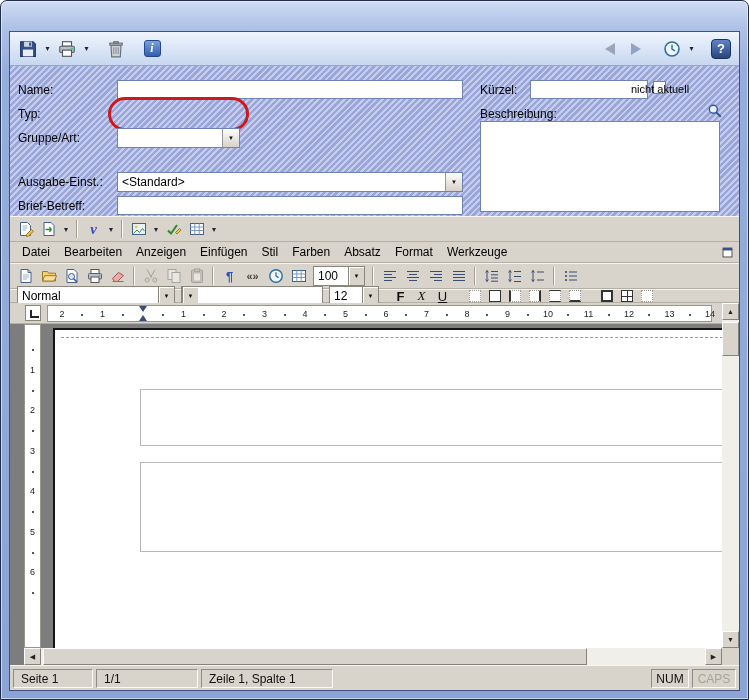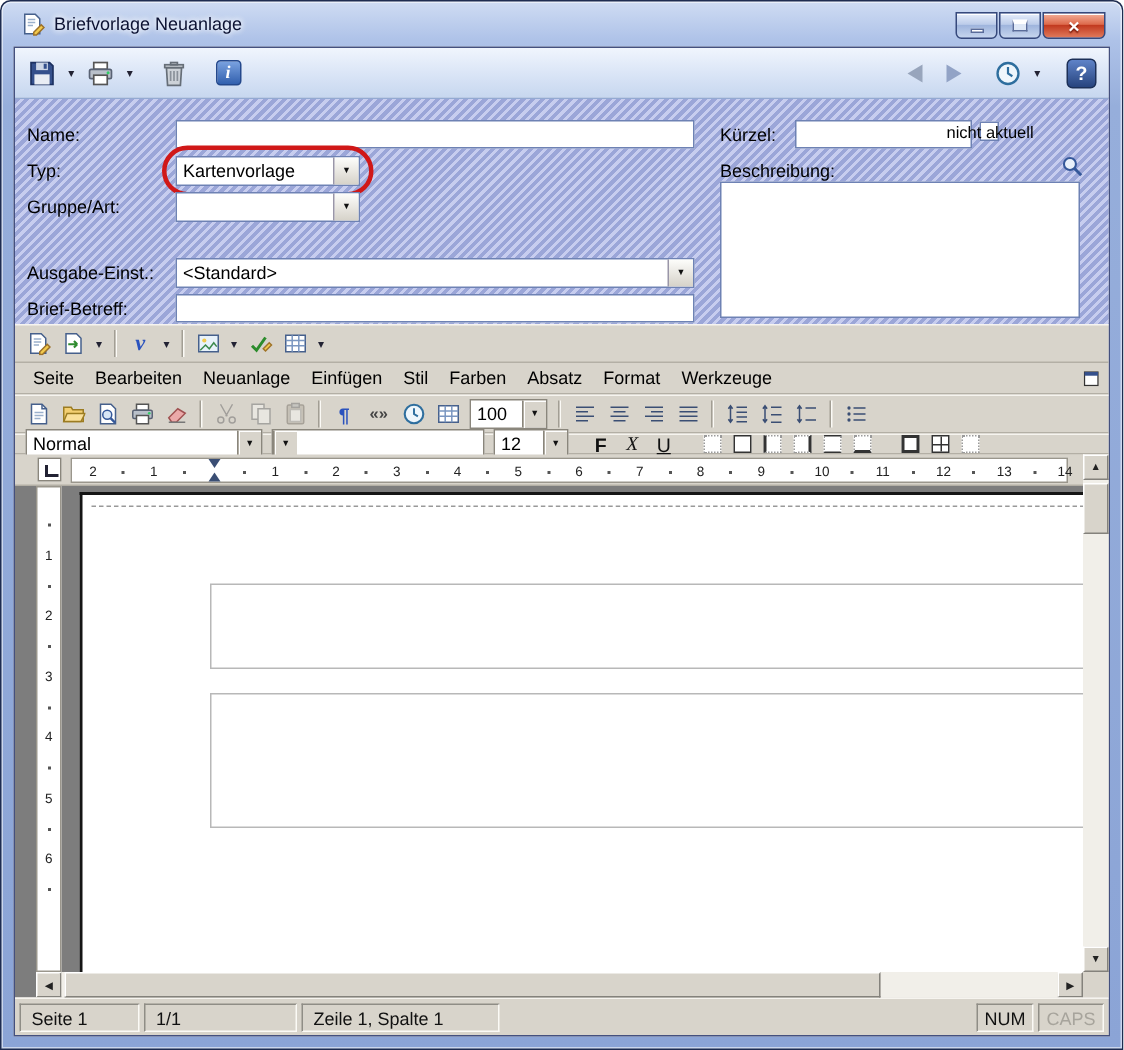--- a/index.html
+++ b/index.html
@@ -237,37 +237,20 @@
         <path d="M6 4h8M6 8h8M6 12h8" stroke="#3a4e74" fill="none"></path>
       </symbol>
 <symbol id="i-win" viewBox="0 0 16 16">
         <rect x="2.5" y="2.5" width="11" height="11" fill="#fff" stroke="#333"></rect>
         <rect x="2.5" y="2.5" width="11" height="3" fill="#35508c"></rect>
       </symbol>
 </defs>
 </svg>
 
 <div id="window">
-  <div id="titlebar">
-    <svg class="appicon">
-        <use href="#i-appdoc"></use>
-      </svg>
-    <span class="ttext">Briefvorlage Neuanlage</span>
-    <div class="wbtns">
-      <div class="wbtn">
-          <span class="glyph-min"></span>
-        </div>
-      <div class="wbtn">
-          <span class="glyph-max"></span>
-        </div>
-      <div class="wbtn close">
-          <span class="glyph-x">×</span>
-        </div>
-    </div>
-  </div>
 
   <div id="content">
 
     <div id="main-toolbar">
       <div class="mbtn">
           <svg class="ic18">
             <use href="#i-floppy"></use>
           </svg>
         </div>
       <div class="mdd">▾</div>
@@ -309,24 +292,20 @@
 
     <div id="form-area">
       <span class="flabel" style="left:8px;top:17px">Name:</span>
       <input class="tinput" style="left: 107px; top: 14px; width: 346px;" value="">
       <span class="flabel" style="left:470px;top:17px">Kürzel:</span>
       <input class="tinput" style="left: 520px; top: 14px; width: 118px;" value="">
       <span class="checkbox" style="left:643px;top:15px"></span>
       <span class="flabel sm" style="left:621px;top:17px">nicht aktuell</span>
 
       <span class="flabel" style="left:8px;top:41px">Typ:</span>
-      <div class="combo" style="left:107px;top:38px;width:123px">
-        <span class="cval">Kartenvorlage</span>
-        <span class="cbtn">▼</span>
-      </div>
       <div class="redmark"></div>
 
       <span class="flabel" style="left:470px;top:41px">Beschreibung:</span>
       <div class="magbtn"><svg class="ic">
             <use href="#i-mag"></use>
           </svg></div>
       <div class="bigbox" style="left:470px;top:55px;width:240px;height:91px"></div>
 
       <span class="flabel" style="left:8px;top:65px">Gruppe/Art:</span>
       <div class="combo" style="left:107px;top:62px;width:123px">
@@ -378,23 +357,23 @@
           </div>
         <div class="tbtn">
             <svg class="ic">
               <use href="#i-grid"></use>
             </svg>
           </div>
         <span class="dd">▾</span>
       </div>
 
       <div id="menubar">
-        <span class="mi">Seite</span>
+        <span class="mi">Datei</span>
         <span class="mi">Bearbeiten</span>
-        <span class="mi">Neuanlage</span>
+        <span class="mi">Anzeigen</span>
         <span class="mi">Einfügen</span>
         <span class="mi">Stil</span>
         <span class="mi">Farben</span>
         <span class="mi">Absatz</span>
         <span class="mi">Format</span>
         <span class="mi">Werkzeuge</span>
         <span class="grow"></span>
         <svg class="ic" style="width:13px;height:13px">
             <use href="#i-win"></use>
           </svg>

